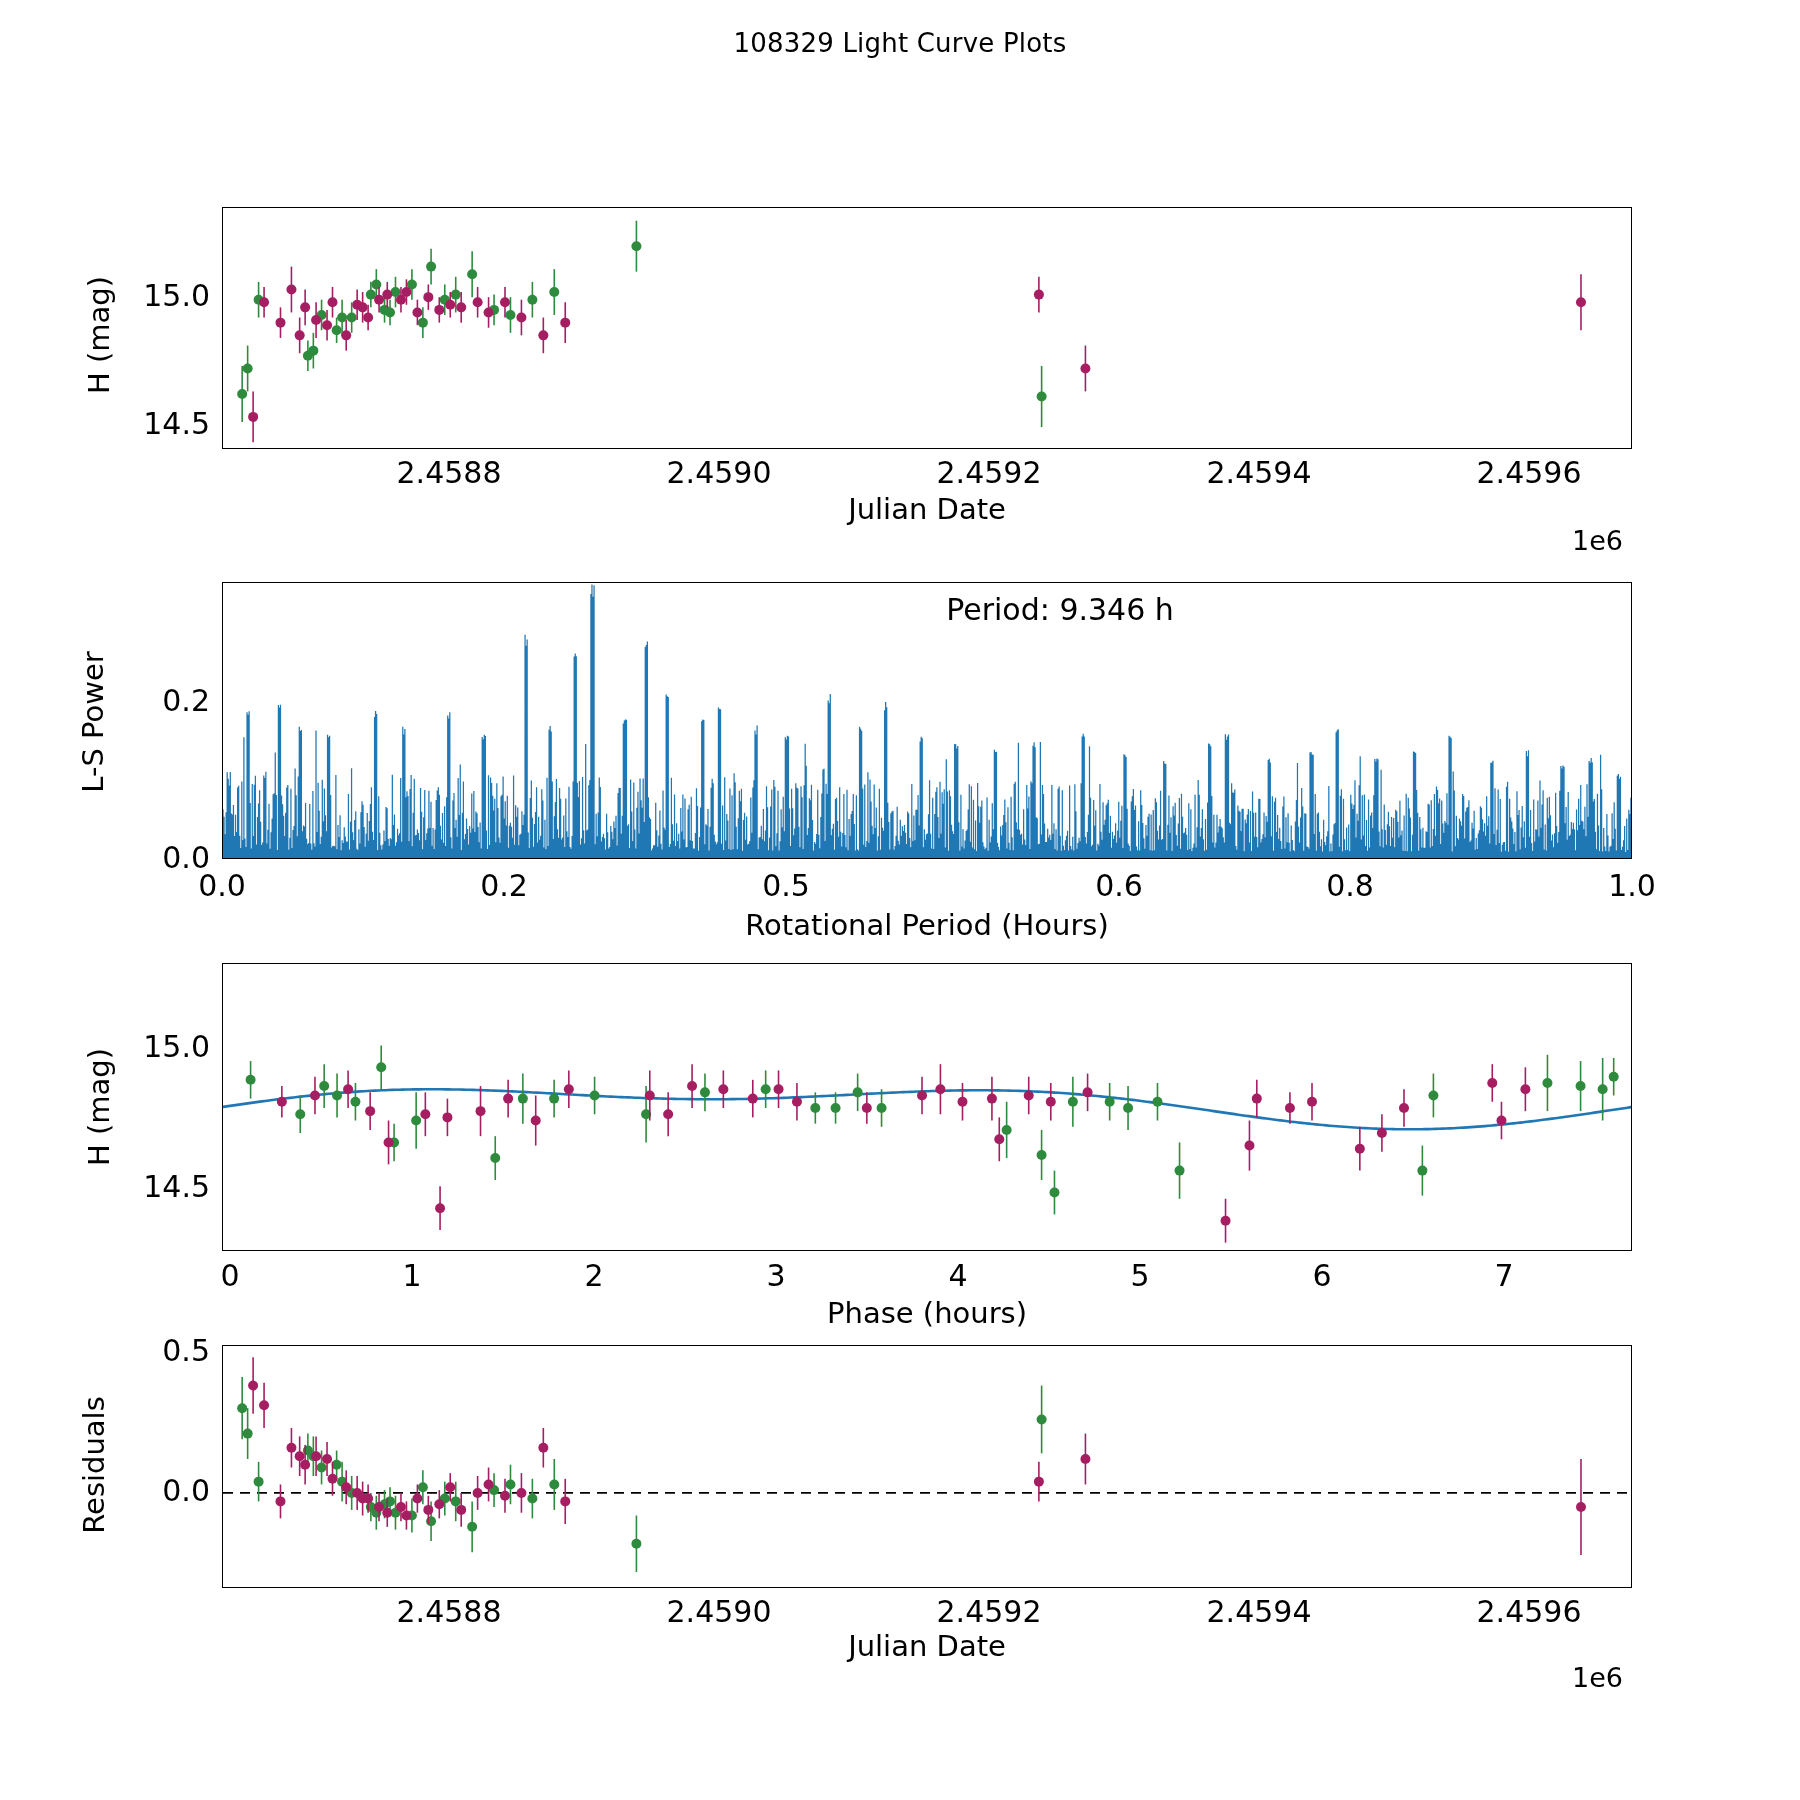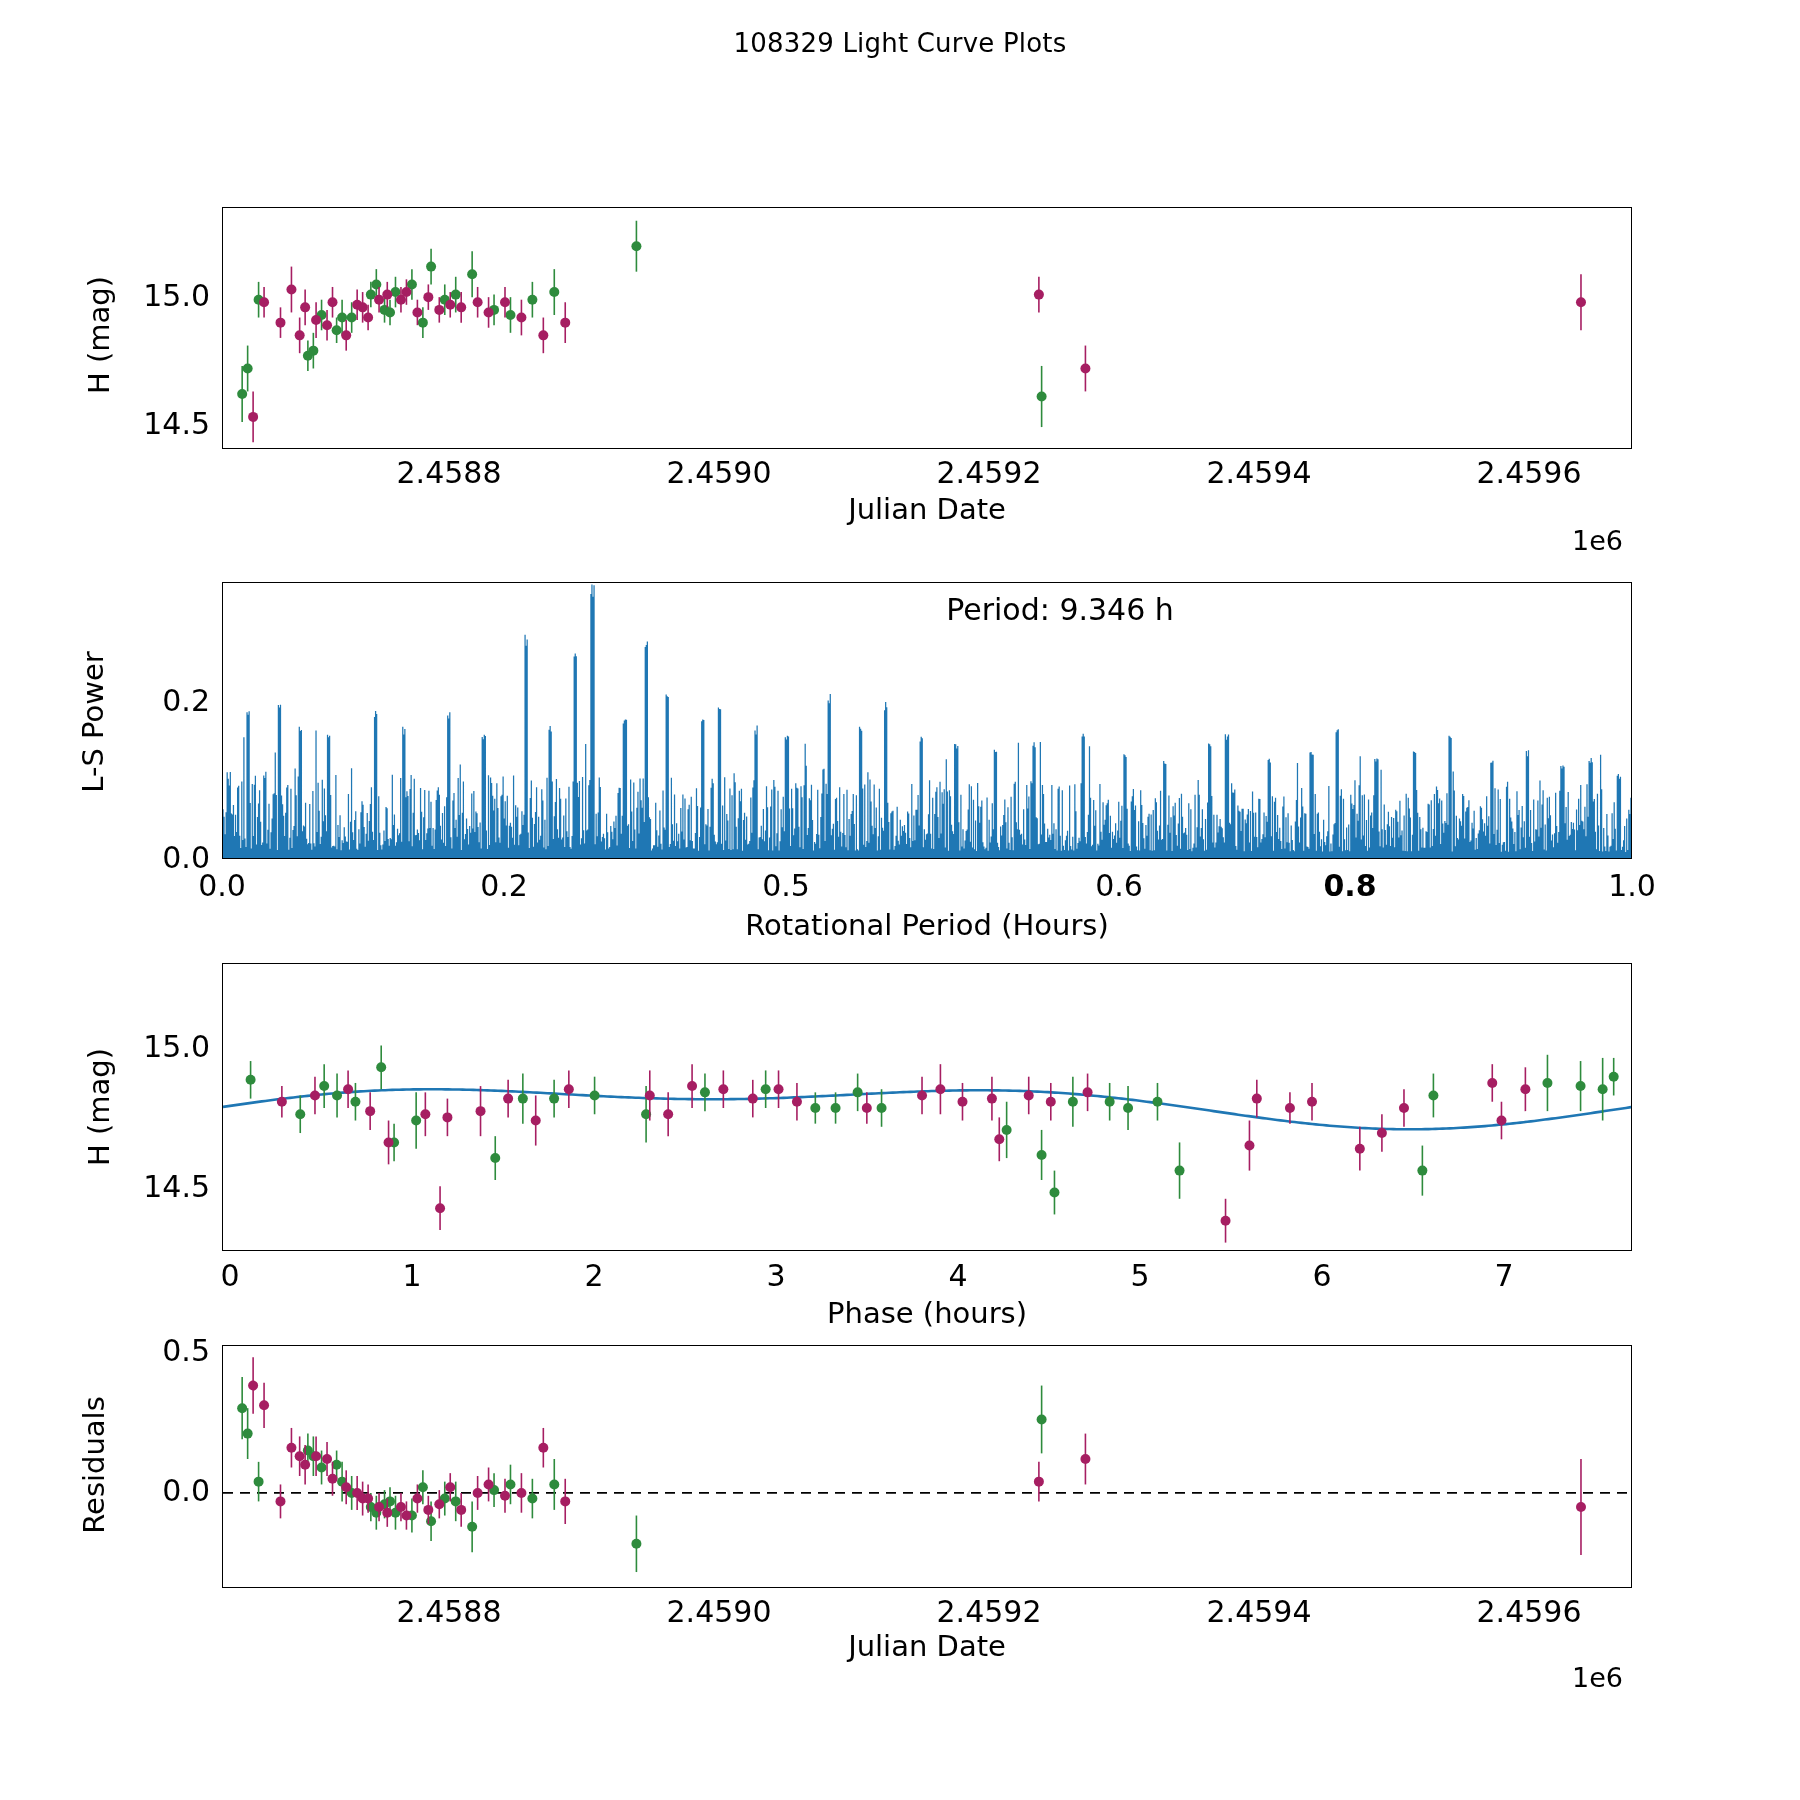--- a/index.html
+++ b/index.html
@@ -228,21 +228,21 @@
     </div>
   </div>
   <div>
     <div class="panel-annot" style="left:1060px; top:592px;">Period: 9.346 h</div>
     <div class="tick-label ytick-label" style="left:105px; top:700px; width:105px;">0.2</div>
     <div class="tick-label ytick-label" style="left:105px; top:857px; width:105px;">0.0</div>
     <div class="tick-label xtick-label" style="left:222px; top:868px;">0.0</div>
     <div class="tick-label xtick-label" style="left:504px; top:868px;">0.2</div>
     <div class="tick-label xtick-label" style="left:786px; top:868px;">0.5</div>
     <div class="tick-label xtick-label" style="left:1119px; top:868px;">0.6</div>
-    <div class="tick-label xtick-label" style="left:1350px; top:868px;font-weight:bold;">0.8</div>
+    <div class="tick-label xtick-label" style="left:1350px; top:868px;">0.8</div>
     <div class="tick-label xtick-label" style="left:1632px; top:868px;">1.0</div>
     <div class="axis-label xlabel" style="left:927px; top:908px;">Rotational Period (Hours)</div>
     <div class="axis-label ylabel" style="left:22px; top:705px; transform:rotate(-90deg);">L-S Power</div>
   </div>
 
   <div class="panel" style="left:222px; top:963px; width:1410px; height:288px;">
     <div class="axes">
       <svg id="svg-ph" width="1410" height="288" viewBox="0 0 1410 288">
           <path d="M0.00,142.89L3.52,142.37L7.05,141.86L10.58,141.35L14.10,140.84L17.63,140.34L21.15,139.84L24.67,139.34L28.20,138.85L31.72,138.36L35.25,137.88L38.77,137.41L42.30,136.94L45.83,136.47L49.35,136.02L52.88,135.57L56.40,135.13L59.93,134.69L63.45,134.26L66.97,133.84L70.50,133.43L74.02,133.03L77.55,132.63L81.07,132.25L84.60,131.87L88.13,131.51L91.65,131.15L95.18,130.80L98.70,130.46L102.22,130.13L105.75,129.81L109.28,129.51L112.80,129.21L116.32,128.92L119.85,128.64L123.37,128.38L126.90,128.12L130.43,127.88L133.95,127.65L137.47,127.42L141.00,127.21L144.52,127.01L148.05,126.82L151.58,126.65L155.10,126.48L158.63,126.32L162.15,126.18L165.67,126.04L169.20,125.92L172.72,125.81L176.25,125.71L179.78,125.62L183.30,125.54L186.83,125.47L190.35,125.41L193.87,125.36L197.40,125.33L200.93,125.30L204.45,125.28L207.98,125.28L211.50,125.28L215.03,125.29L218.55,125.31L222.07,125.34L225.60,125.38L229.13,125.43L232.65,125.49L236.17,125.55L239.70,125.63L243.23,125.71L246.75,125.80L250.28,125.90L253.80,126.00L257.32,126.11L260.85,126.23L264.38,126.36L267.90,126.49L271.43,126.62L274.95,126.77L278.47,126.92L282.00,127.07L285.53,127.23L289.05,127.39L292.58,127.56L296.10,127.73L299.63,127.90L303.15,128.08L306.68,128.26L310.20,128.44L313.73,128.63L317.25,128.82L320.78,129.01L324.30,129.20L327.82,129.40L331.35,129.59L334.88,129.79L338.40,129.98L341.93,130.18L345.45,130.37L348.98,130.57L352.50,130.76L356.02,130.95L359.55,131.15L363.07,131.34L366.60,131.52L370.13,131.71L373.65,131.89L377.17,132.08L380.70,132.25L384.23,132.43L387.75,132.60L391.28,132.77L394.80,132.93L398.33,133.09L401.85,133.25L405.37,133.40L408.90,133.54L412.42,133.69L415.95,133.82L419.47,133.95L423.00,134.08L426.53,134.20L430.05,134.31L433.57,134.42L437.10,134.52L440.63,134.62L444.15,134.71L447.68,134.79L451.20,134.86L454.73,134.93L458.25,135.00L461.78,135.05L465.30,135.10L468.83,135.14L472.35,135.18L475.88,135.21L479.40,135.23L482.92,135.24L486.45,135.25L489.97,135.25L493.50,135.24L497.03,135.23L500.55,135.20L504.07,135.18L507.60,135.14L511.13,135.10L514.65,135.05L518.18,134.99L521.70,134.93L525.23,134.86L528.75,134.78L532.27,134.70L535.80,134.61L539.33,134.52L542.85,134.42L546.38,134.31L549.90,134.20L553.43,134.08L556.95,133.96L560.47,133.83L564.00,133.70L567.53,133.56L571.05,133.42L574.57,133.27L578.10,133.12L581.63,132.97L585.15,132.81L588.68,132.65L592.20,132.49L595.73,132.32L599.25,132.15L602.77,131.97L606.30,131.80L609.83,131.62L613.35,131.44L616.88,131.26L620.40,131.08L623.92,130.90L627.45,130.72L630.98,130.54L634.50,130.36L638.02,130.17L641.55,129.99L645.07,129.81L648.60,129.63L652.13,129.46L655.65,129.28L659.18,129.11L662.70,128.94L666.22,128.77L669.75,128.60L673.27,128.44L676.80,128.28L680.32,128.13L683.85,127.98L687.38,127.83L690.90,127.69L694.43,127.56L697.95,127.43L701.48,127.30L705.00,127.18L708.52,127.07L712.05,126.96L715.58,126.87L719.10,126.77L722.62,126.69L726.15,126.61L729.67,126.54L733.20,126.48L736.72,126.42L740.25,126.37L743.77,126.34L747.30,126.31L750.83,126.29L754.35,126.28L757.88,126.27L761.40,126.28L764.92,126.30L768.45,126.33L771.98,126.36L775.50,126.41L779.02,126.47L782.55,126.53L786.08,126.61L789.60,126.70L793.13,126.80L796.65,126.91L800.17,127.03L803.70,127.16L807.23,127.30L810.75,127.45L814.27,127.61L817.80,127.79L821.33,127.97L824.85,128.17L828.38,128.37L831.90,128.59L835.42,128.82L838.95,129.06L842.48,129.30L846.00,129.56L849.53,129.83L853.05,130.11L856.57,130.40L860.10,130.71L863.63,131.02L867.15,131.34L870.68,131.67L874.20,132.01L877.73,132.36L881.25,132.72L884.77,133.09L888.30,133.46L891.82,133.85L895.35,134.24L898.88,134.64L902.40,135.06L905.92,135.47L909.45,135.90L912.97,136.33L916.50,136.77L920.02,137.22L923.55,137.67L927.07,138.13L930.60,138.60L934.13,139.07L937.65,139.54L941.17,140.03L944.70,140.51L948.23,141.00L951.75,141.50L955.27,141.99L958.80,142.50L962.33,143.00L965.85,143.51L969.38,144.01L972.90,144.53L976.42,145.04L979.95,145.55L983.48,146.07L987.00,146.58L990.53,147.10L994.05,147.61L997.58,148.12L1001.10,148.64L1004.63,149.15L1008.15,149.66L1011.68,150.16L1015.20,150.67L1018.73,151.17L1022.25,151.67L1025.77,152.16L1029.30,152.65L1032.82,153.14L1036.35,153.62L1039.88,154.09L1043.40,154.56L1046.93,155.03L1050.45,155.49L1053.98,155.94L1057.50,156.38L1061.02,156.82L1064.55,157.25L1068.07,157.67L1071.60,158.08L1075.13,158.48L1078.65,158.88L1082.18,159.26L1085.70,159.64L1089.23,160.01L1092.75,160.36L1096.27,160.71L1099.80,161.04L1103.33,161.36L1106.85,161.68L1110.38,161.98L1113.90,162.27L1117.42,162.54L1120.95,162.81L1124.48,163.06L1128.00,163.30L1131.53,163.52L1135.05,163.74L1138.58,163.94L1142.10,164.12L1145.63,164.30L1149.15,164.46L1152.67,164.60L1156.20,164.73L1159.72,164.85L1163.25,164.96L1166.78,165.05L1170.30,165.12L1173.83,165.18L1177.35,165.23L1180.88,165.26L1184.40,165.28L1187.92,165.28L1191.45,165.27L1194.97,165.24L1198.50,165.20L1202.02,165.15L1205.55,165.08L1209.07,164.99L1212.60,164.89L1216.13,164.78L1219.65,164.65L1223.18,164.51L1226.70,164.36L1230.22,164.19L1233.75,164.01L1237.28,163.81L1240.80,163.60L1244.32,163.38L1247.85,163.14L1251.38,162.90L1254.90,162.63L1258.43,162.36L1261.95,162.08L1265.47,161.78L1269.00,161.47L1272.53,161.15L1276.05,160.81L1279.58,160.47L1283.10,160.11L1286.63,159.75L1290.15,159.37L1293.67,158.99L1297.20,158.59L1300.72,158.19L1304.25,157.77L1307.78,157.35L1311.30,156.92L1314.83,156.48L1318.35,156.04L1321.88,155.58L1325.40,155.12L1328.92,154.65L1332.45,154.18L1335.97,153.70L1339.50,153.21L1343.03,152.72L1346.55,152.23L1350.08,151.72L1353.60,151.22L1357.13,150.71L1360.65,150.20L1364.17,149.68L1367.70,149.17L1371.22,148.65L1374.75,148.13L1378.28,147.60L1381.80,147.08L1385.32,146.55L1388.85,146.03L1392.38,145.50L1395.90,144.98L1399.43,144.45L1402.95,143.93L1406.47,143.41L1410.00,142.89" stroke="#1f77b4" stroke-width="2.6" fill="none"></path>
           <g>

